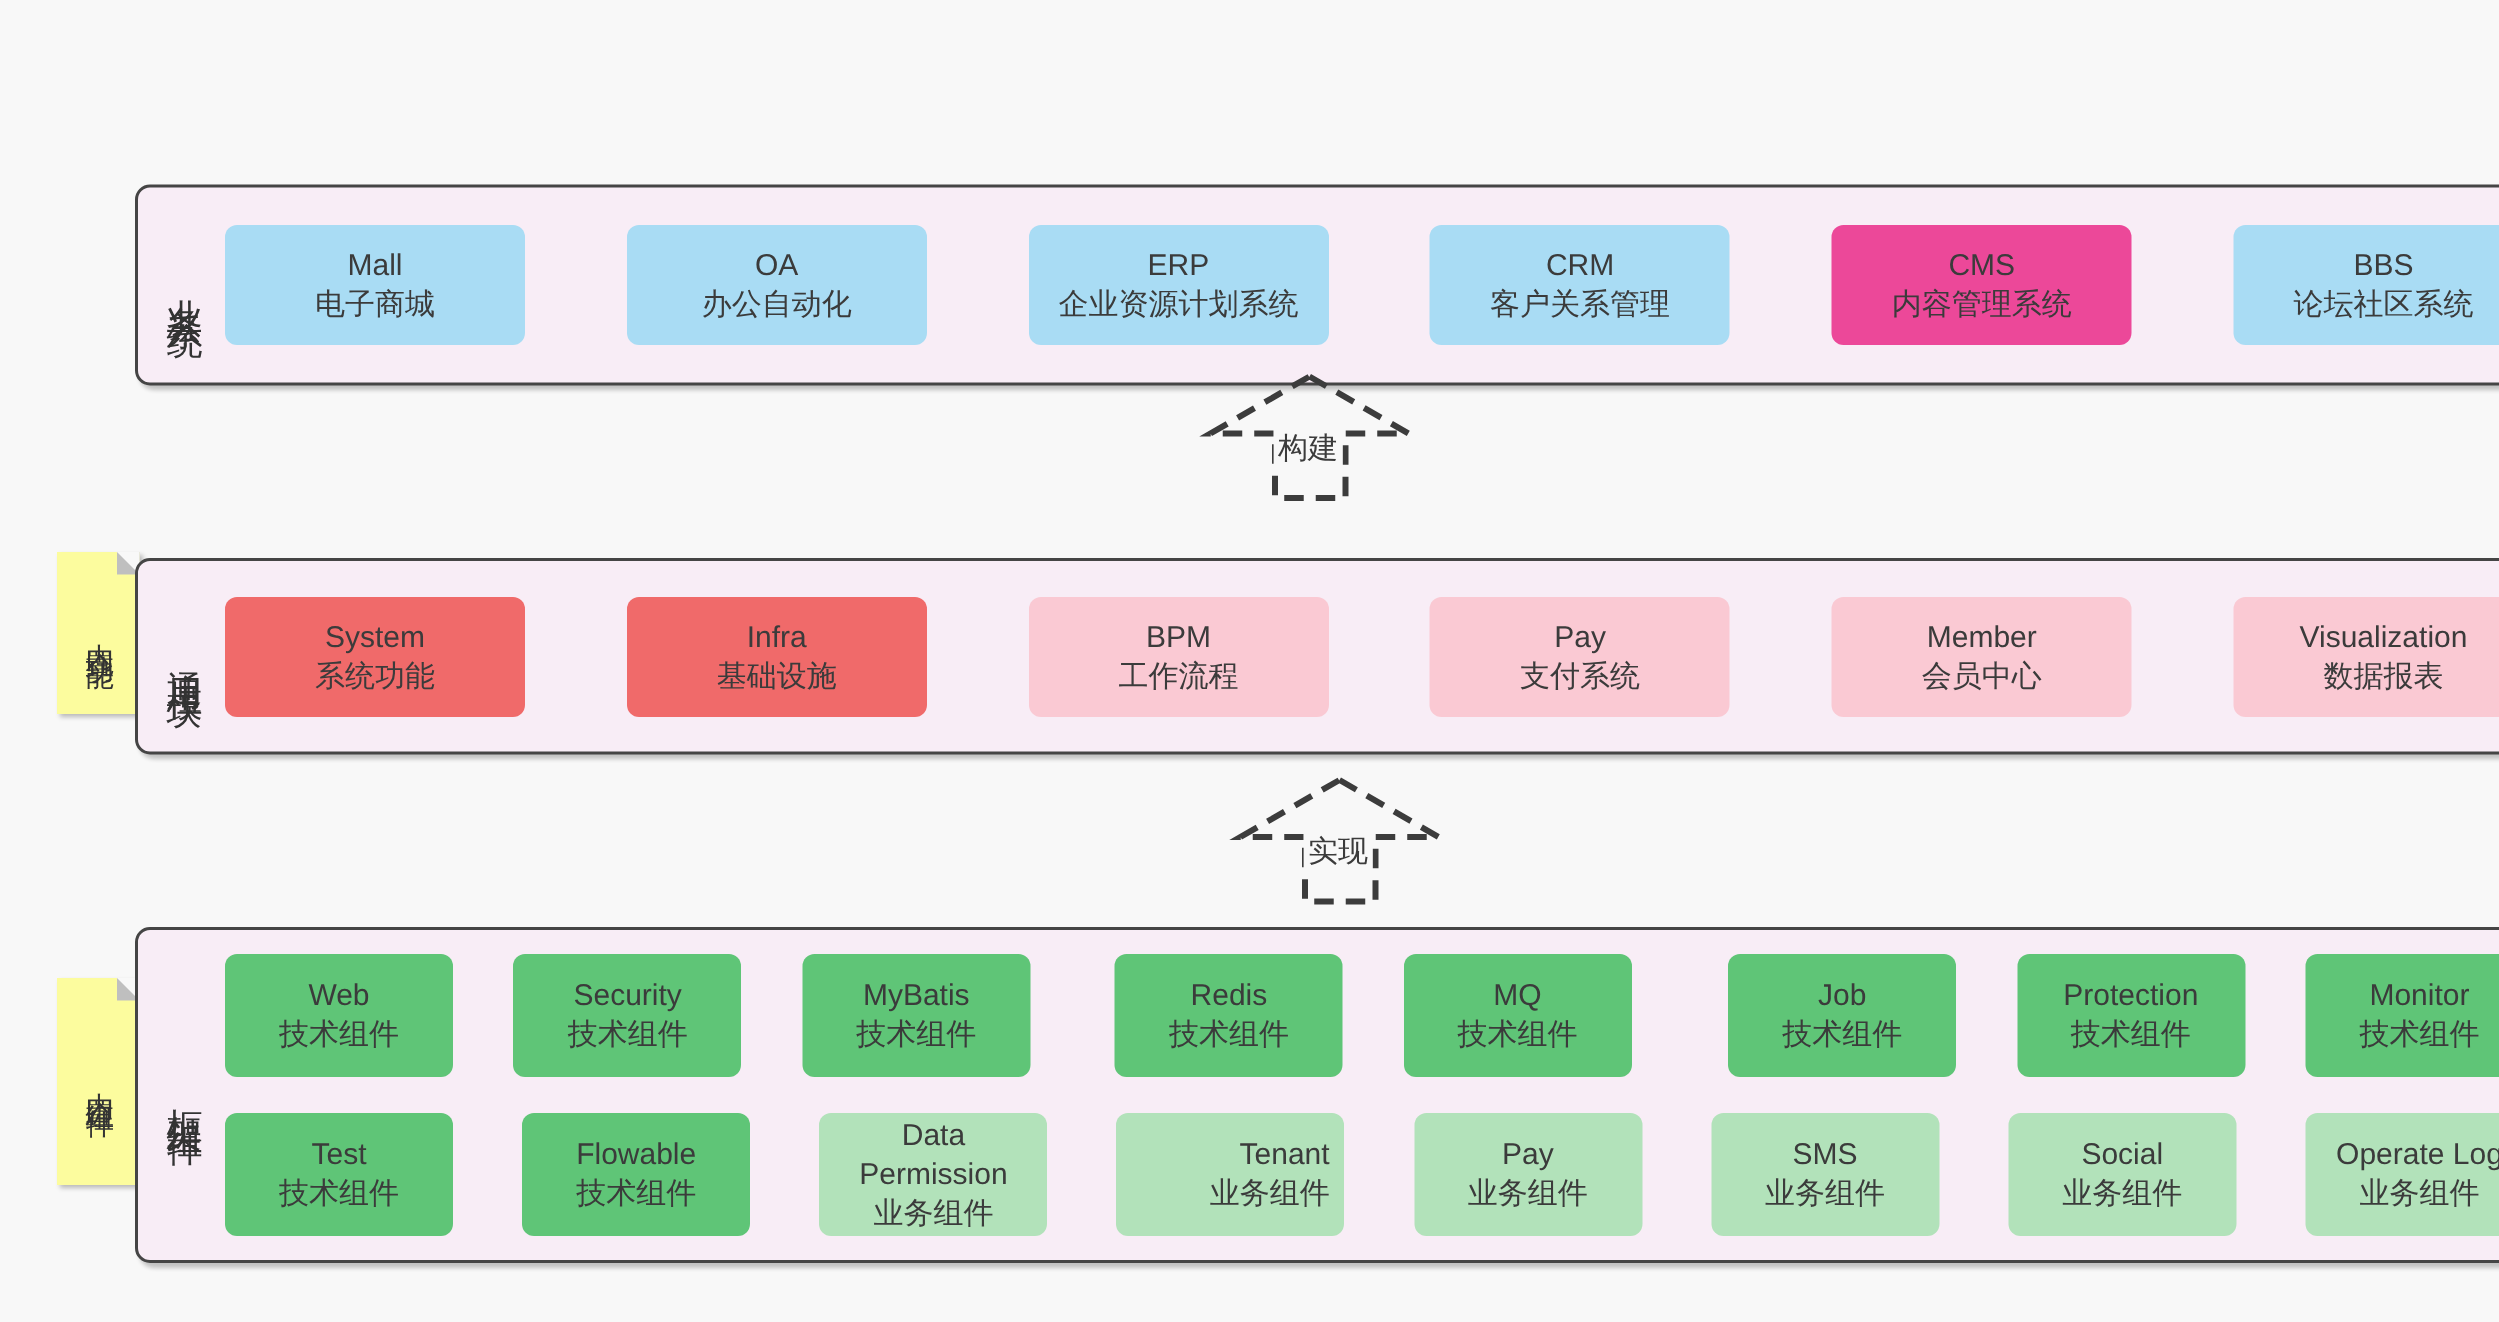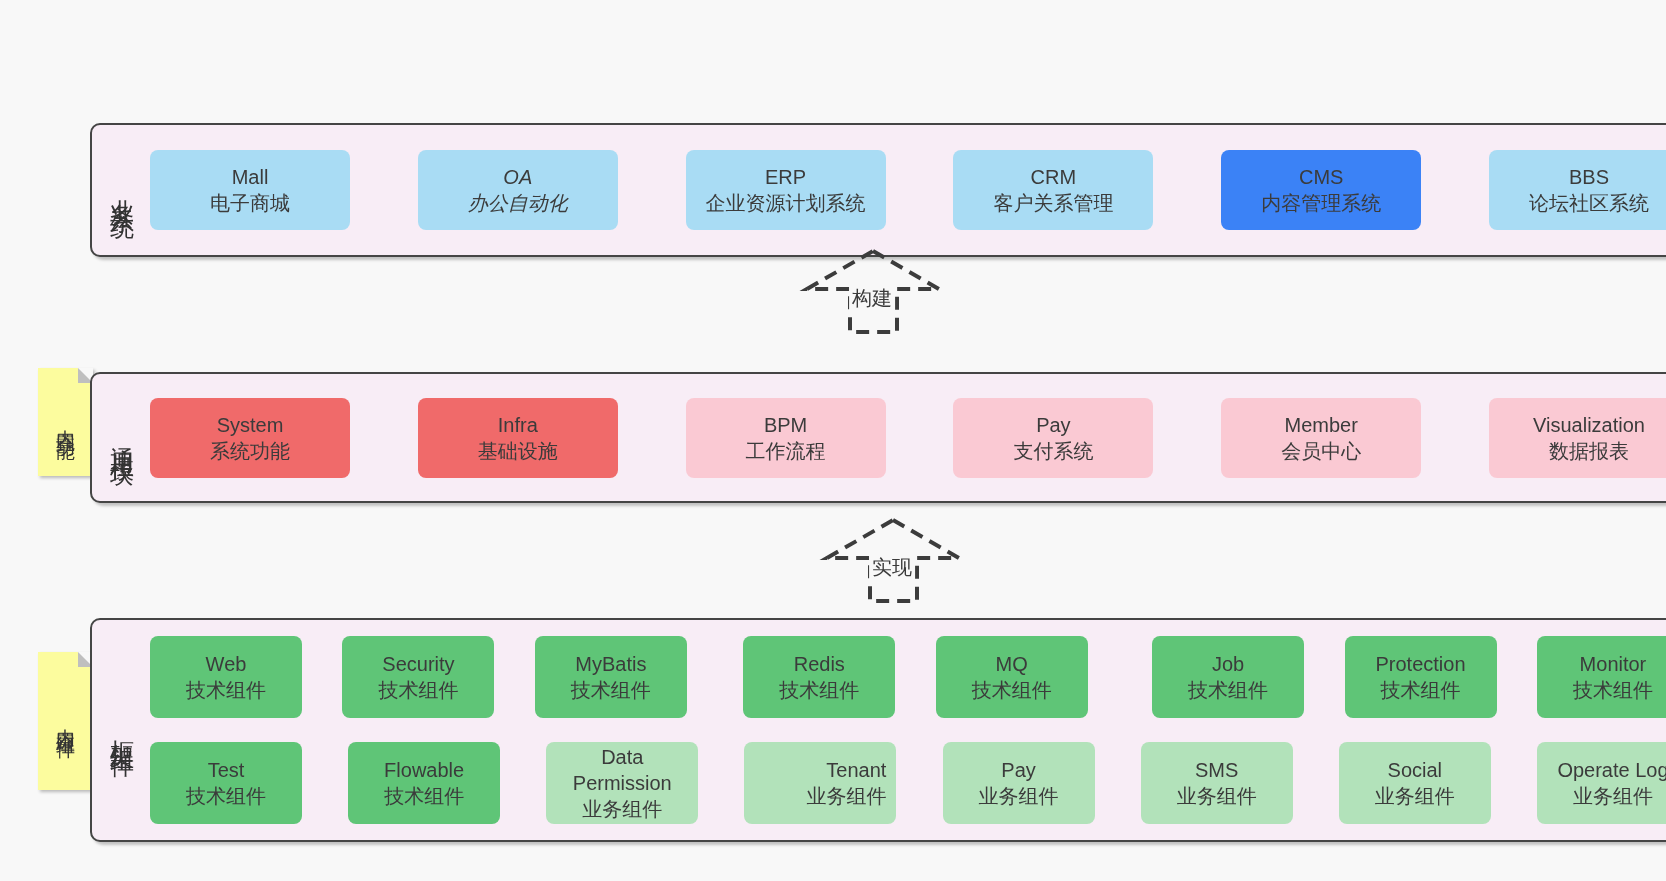--- a/index.html
+++ b/index.html
@@ -77,33 +77,33 @@
 <div class="canvas">
 
   <section class="band band-business" style="background: rgb(248, 237, 246); border-color: rgb(69, 69, 69);">
     <div class="band-label">业务系统</div>
     <div class="rows-wrap">
       <div class="box-row">
           <div class="box" style="background: rgb(169, 220, 244);">
             <div class="box-title">Mall</div>
             <div class="box-subtitle">电子商城</div>
           </div>
-          <div class="box" style="background: rgb(169, 220, 244); font-style: italic;">
+          <div class="box" style="background: rgb(169, 220, 244);">
             <div class="box-title">OA</div>
             <div class="box-subtitle">办公自动化</div>
           </div>
           <div class="box" style="background: rgb(169, 220, 244);">
             <div class="box-title">ERP</div>
             <div class="box-subtitle">企业资源计划系统</div>
           </div>
           <div class="box" style="background: rgb(169, 220, 244);">
             <div class="box-title">CRM</div>
             <div class="box-subtitle">客户关系管理</div>
           </div>
-          <div class="box" style="background: #3b82f6;">
+          <div class="box" style="background: #ec4899;">
             <div class="box-title">CMS</div>
             <div class="box-subtitle">内容管理系统</div>
           </div>
           <div class="box" style="background: rgb(169, 220, 244);">
             <div class="box-title">BBS</div>
             <div class="box-subtitle">论坛社区系统</div>
           </div>
         </div>
     </div>
   </section>

